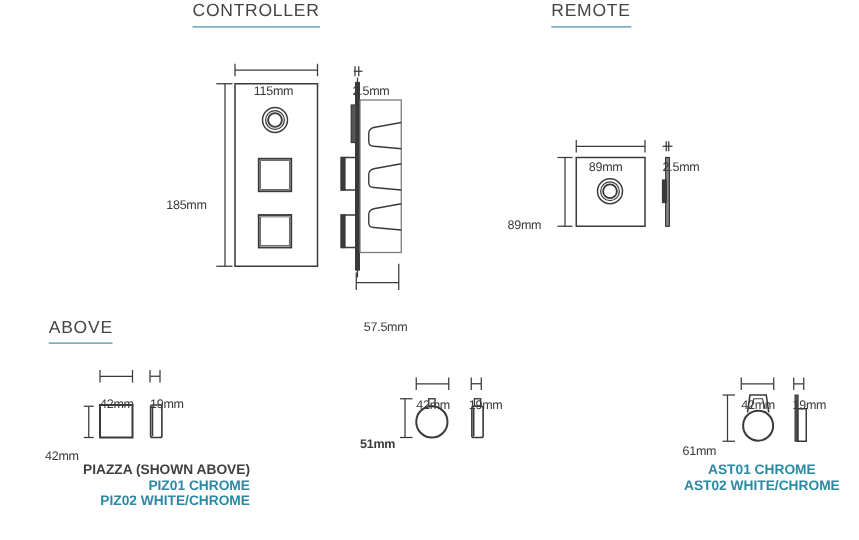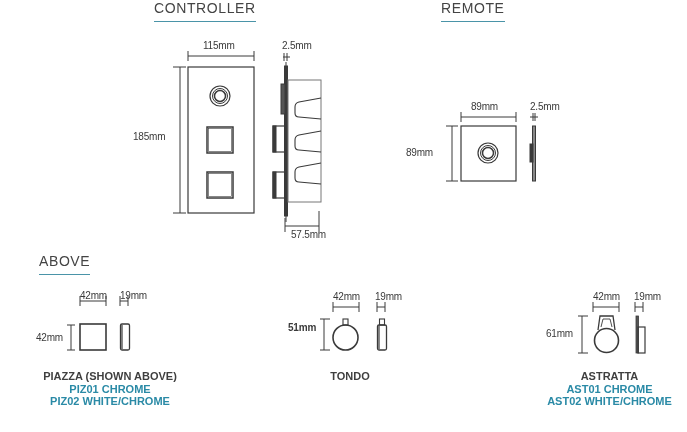--- a/index.html
+++ b/index.html
@@ -1,20 +1,20 @@
 <!DOCTYPE html>
 <html><head>
   <meta charset="utf-8">
   <style>
     html, body { margin: 0; padding: 0; background: #ffffff; }
     body { width: 687px; height: 432px; position: relative; overflow: hidden;
            font-family: "Liberation Sans", sans-serif; color: #3a3a3a; }
     .heading { position: absolute; font-size: 14px; letter-spacing: 0.6px; color: #444444;
                border-bottom: 1.5px solid #4a94a8; padding-bottom: 5px; line-height: 15px; }
-    .dim { position: absolute; font-size: 10px; color: #3a3a3a; white-space: nowrap; letter-spacing: -0.2px; }
+    .dim { position: absolute; font-size: 10px; color: #3a3a3a; white-space: nowrap; letter-spacing: -0.2px; margin-top: 28px; }
     .caption { position: absolute; text-align: center; font-size: 11px; line-height: 12.5px; font-weight: bold; }
     .caption .name { color: #3f3f3f; }
     .caption .code { color: #2a8aa6; }
     svg.draw { position: absolute; left: 0; top: 0; }
   </style>
 </head>
 <body>
 
 <div class="heading" style="left:154px; top:1px;">CONTROLLER</div>
 <div class="heading" style="left:441px; top:1px;">REMOTE</div>
@@ -149,33 +149,31 @@
 <div class="dim" style="left:282px; top:40px;">2.5mm</div>
 <div class="dim" style="left:291px; top:229px;">57.5mm</div>
 
 <div class="dim" style="left:471px; top:101px;">89mm</div>
 <div class="dim" style="left:406px; top:147px;">89mm</div>
 <div class="dim" style="left:530px; top:101px;">2.5mm</div>
 
 <div class="dim" style="left:80px; top:290px;">42mm</div>
 <div class="dim" style="left:120px; top:290px;">19mm</div>
 <div class="dim" style="left:36px; top:332px;">42mm</div>
-<div class="caption" style="left:20px; top:370px; width:180px;">
+<div class="caption" style="left:20px; top:370px; width:180px;text-align:right;">
   <div class="name">PIAZZA (SHOWN ABOVE)</div>
   <div class="code">PIZ01 CHROME</div>
   <div class="code">PIZ02 WHITE/CHROME</div>
 </div>
 
 <div class="dim" style="left:333px; top:291px;">42mm</div>
 <div class="dim" style="left:375px; top:291px;">19mm</div>
 <div class="dim" style="left:288px; top:322px;font-weight:bold;">51mm</div>
 <div class="caption" style="left:270px; top:370px; width:160px;">
-  <div class="name">TONDO</div>
 </div>
 
 <div class="dim" style="left:593px; top:291px;">42mm</div>
 <div class="dim" style="left:634px; top:291px;">19mm</div>
 <div class="dim" style="left:546px; top:328px;">61mm</div>
 <div class="caption" style="left:532px; top:370px; width:155px;">
-  <div class="name">ASTRATTA</div>
   <div class="code">AST01 CHROME</div>
   <div class="code">AST02 WHITE/CHROME</div>
 </div>
 
 </body></html>

